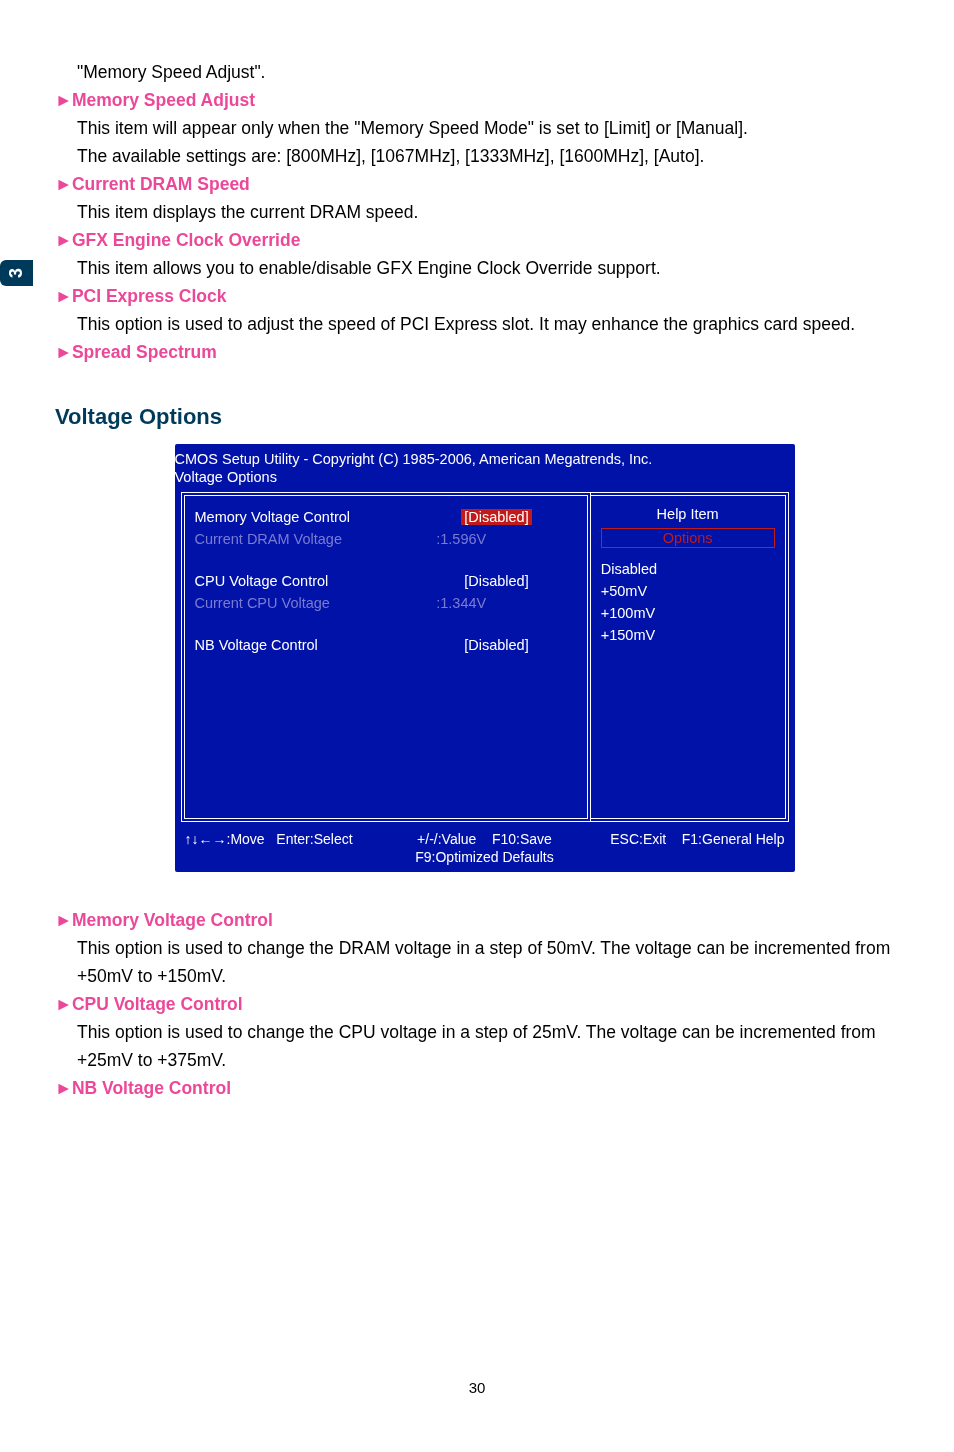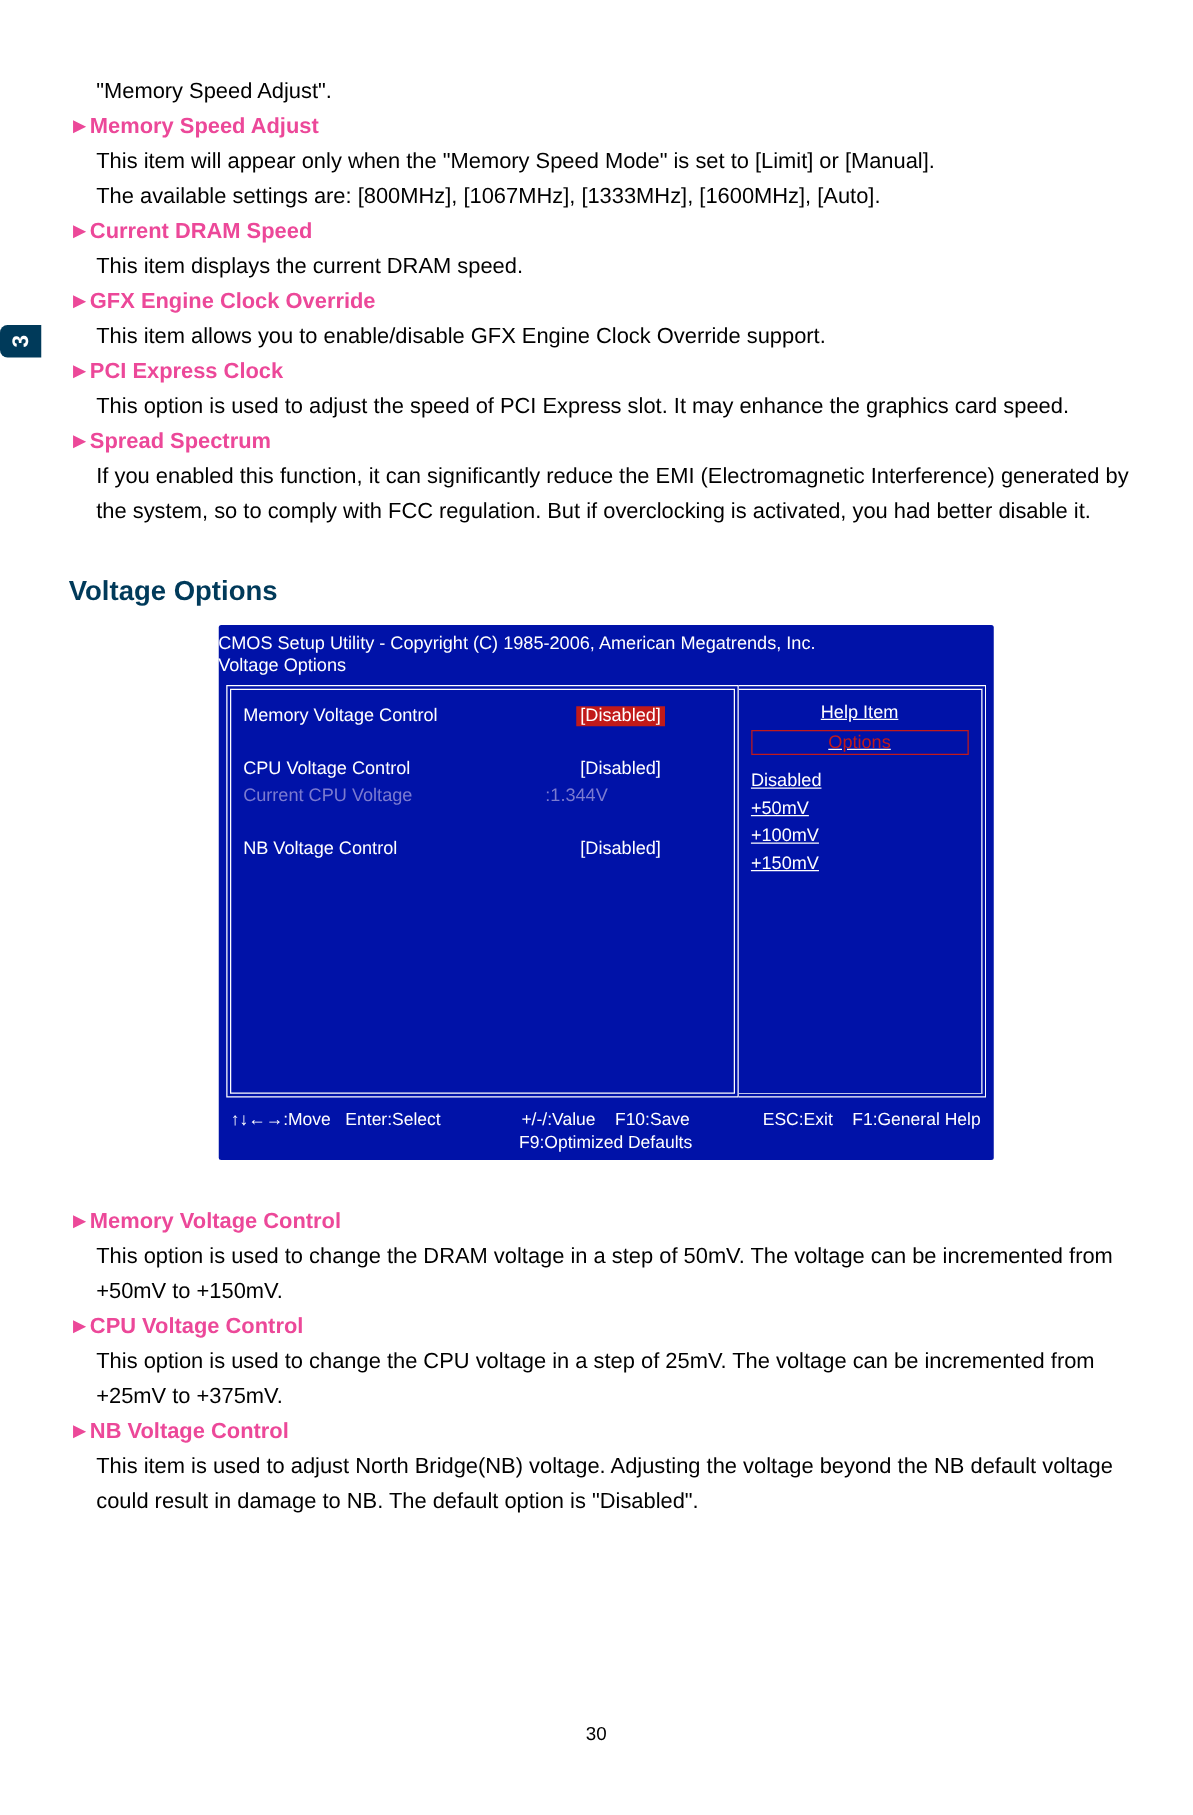--- a/index.html
+++ b/index.html
@@ -78,21 +78,20 @@
     border: 4px double #ffffff;
     padding: 10px 10px 10px 10px;
     min-height: 330px;
   }
   .bios-right {
     flex: 1;
     border: 4px double #ffffff;
     border-left: none;
     padding: 10px;
     min-height: 330px;
-    text-decoration: underline;
   }
   .bios-row {
     display: flex;
     justify-content: space-between;
     line-height: 22px;
   }
   .bios-label-col { width: 58%; }
   .bios-value-col { width: 42%; text-align: left; padding-left: 20px; }
   .bios-value-col.center { text-align: center; padding-left: 0; }
   .bios-sel {
@@ -167,35 +166,38 @@
   <div class="item-heading">
     <span class="arrow">►</span>
     <span>PCI Express Clock</span>
   </div>
   <div class="para">This option is used to adjust the speed of PCI Express slot. It may enhance the graphics card speed.</div>
 
   <div class="item-heading">
     <span class="arrow">►</span>
     <span>Spread Spectrum</span>
   </div>
-  <div class="para">If you enabled this function, it can significantly reduce the EMI (Electromagnetic Interference) generated by the system, so to comply with FCC regulation. But if overclocking is activated, you had better disable it.</div>
 
   <div class="section-heading">Voltage Options</div>
 
   <div class="bios-box">
     <div class="bios-header">
       <div>CMOS Setup Utility - Copyright (C) 1985-2006, American Megatrends, Inc.</div>
       <div>Voltage Options</div>
     </div>
     <div class="bios-body">
       <div class="bios-left">
         <div class="bios-row">
           <span class="bios-label-col">Memory Voltage Control</span>
           <span class="bios-value-col center"><span class="bios-sel">[Disabled]</span></span>
         </div>
+        <div class="bios-row bios-muted">
+          <span class="bios-label-col">Current DRAM Voltage</span>
+          <span class="bios-value-col">:1.596V</span>
+        </div>
         <div style="height:20px;"></div>
         <div class="bios-row">
           <span class="bios-label-col">CPU Voltage Control</span>
           <span class="bios-value-col center">[Disabled]</span>
         </div>
         <div class="bios-row bios-muted">
           <span class="bios-label-col">Current CPU Voltage</span>
           <span class="bios-value-col">:1.344V</span>
         </div>
         <div style="height:20px;"></div>
@@ -241,17 +243,16 @@
   <div class="item-heading">
     <span class="arrow">►</span>
     <span>CPU Voltage Control</span>
   </div>
   <div class="para">This option is used to change the CPU voltage in a step of 25mV. The voltage can be incremented from +25mV to +375mV.</div>
 
   <div class="item-heading">
     <span class="arrow">►</span>
     <span>NB Voltage Control</span>
   </div>
-  <div class="para">This item is used to adjust North Bridge(NB) voltage.  Adjusting the voltage beyond the NB default voltage could result in damage to NB. The default option is "Disabled".</div>
 
 </div>
 
 <div class="page-num">30</div>
 
 </body></html>

